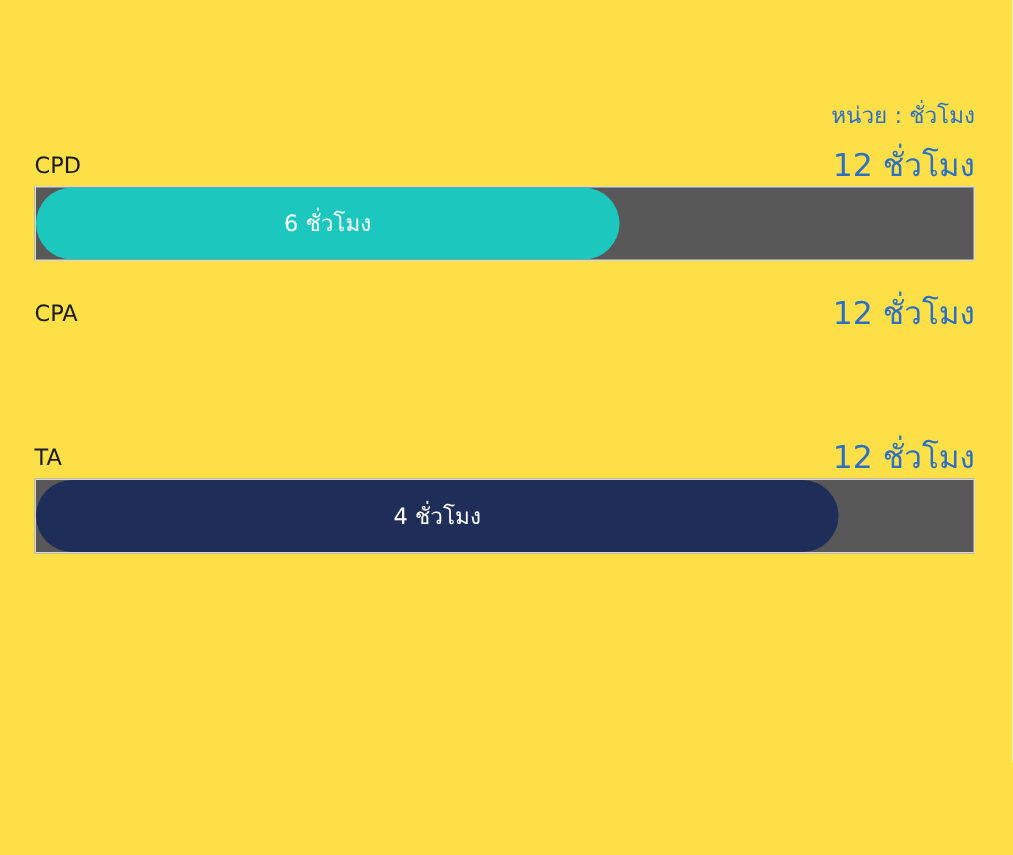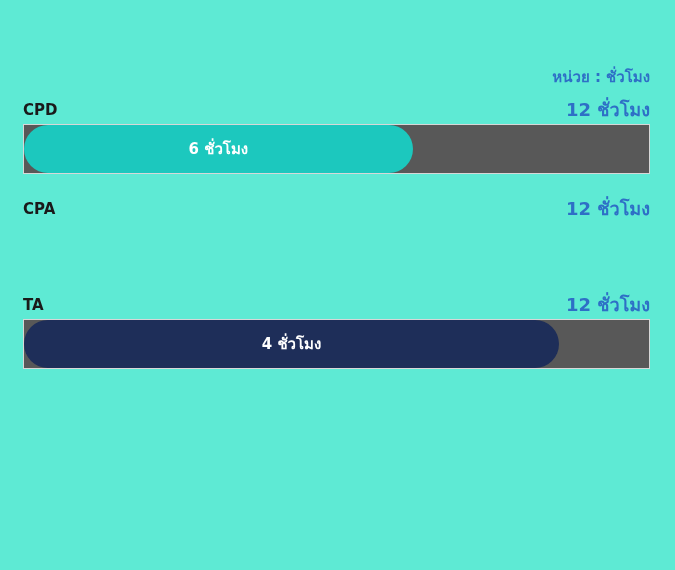--- a/index.html
+++ b/index.html
@@ -51,21 +51,21 @@
     top: 0;
     font-size: 15px;
     color: #1a1a1a;
     line-height: 20px;
     white-space: nowrap;
   }
   .row-total {
     position: absolute;
     right: 0;
     top: 0;
-    font-size: 18px;
+    font-size: 21px;
     color: #2E6FC6;
     line-height: 20px;
     white-space: nowrap;
   }
   .track {
     position: relative;
     width: 627px;
     height: 50px;
     background: #585858;
     box-sizing: border-box;
@@ -91,21 +91,21 @@
     white-space: nowrap;
   }
   
   #row-cpd { top: 100px; }
   #row-cpa { top: 199px; }
   #row-ta  { top: 295px; }
 </style>
 </head>
 <body>
 
-<div id="canvas" style="background: #5eead4; font-weight: bold;">
+<div id="canvas" style="background: #fde047;">
   <div class="chart-area">
 
     <div class="unit-header" style="color: rgb(46, 111, 198);">หน่วย : ชั่วโมง</div>
 
     <div class="row" id="row-cpd">
       <div class="row-header">
         <span class="row-label" style="color: rgb(26, 26, 26);">CPD</span>
         <span class="row-total" style="color: rgb(46, 111, 198);">12 ชั่วโมง</span>
       </div>
       <div class="track" style="background: rgb(88, 88, 88);">

